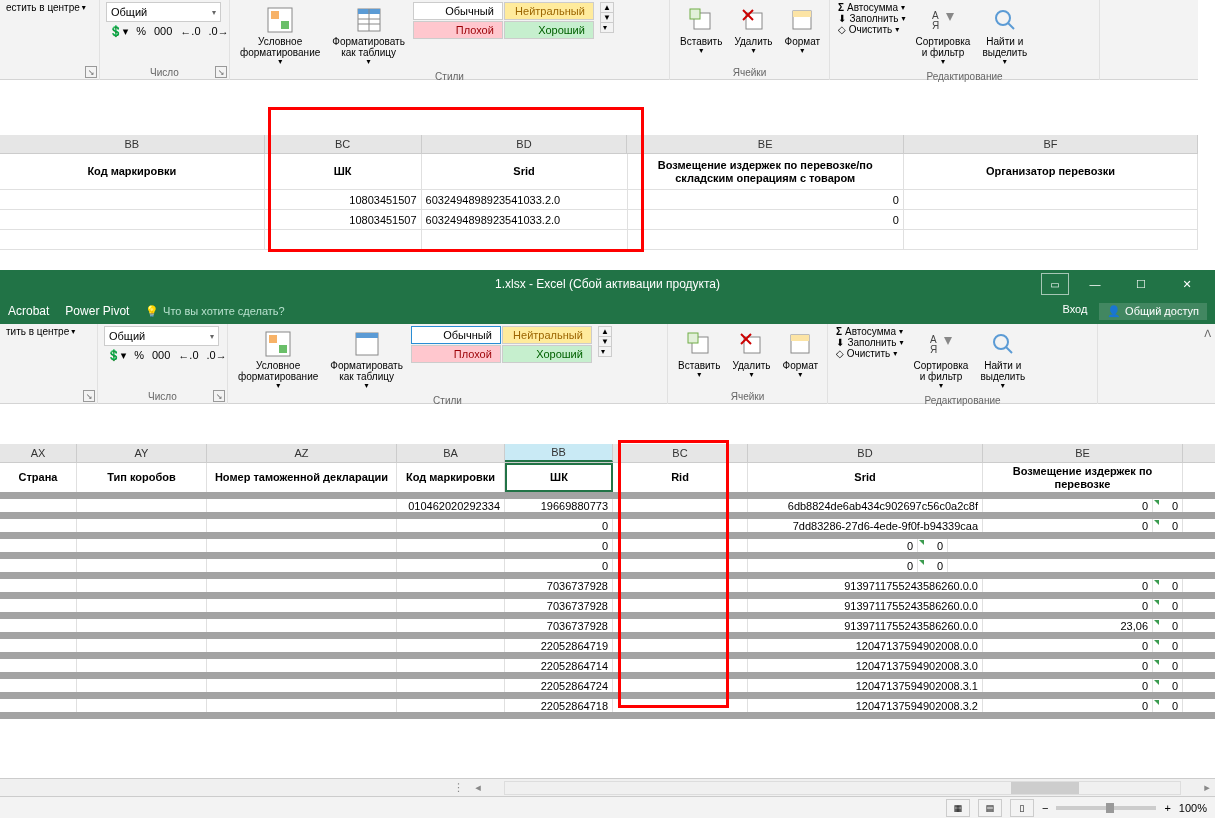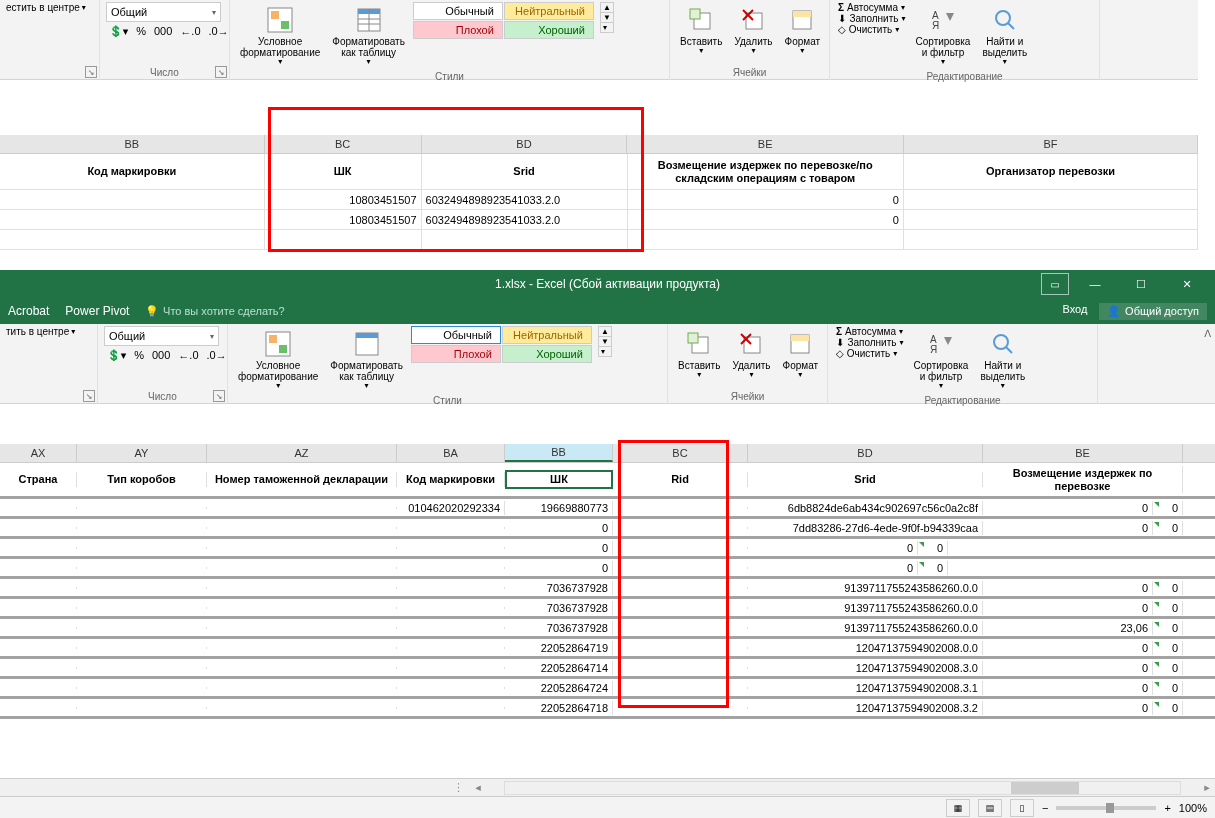--- a/index.html
+++ b/index.html
@@ -48,21 +48,21 @@
 .titlebar-right { margin-left: auto; display: flex; align-items: center; gap: 6px; }
 .win-btn { width: 40px; height: 28px; display: flex; align-items: center; justify-content: center; color: #fff; }
 .win-btn.close { background: #transparent; }
 .winctl-icon { width: 28px; height: 22px; display:flex; align-items:center; justify-content:center; border:1px solid rgba(255,255,255,0.6); font-size:10px;}
 .tabbar { background: #217346; color: #fff; height: 26px; display: flex; align-items: center; padding: 0 8px; gap: 16px; font-size: 12px; }
 .tabbar .right { margin-left: auto; display: flex; gap: 12px; font-size: 11px; }
 .share { background: rgba(255,255,255,0.15); padding: 2px 8px; display: flex; align-items: center; gap: 4px; }
 .tell { color: #b7e0cd; font-size: 11px; display:flex; align-items:center; gap:4px;}
 
 .grid2 { margin-top: 40px; position: relative; }
-.row2 { display: flex; border-bottom: 3px solid #a3a3a3; height: 20px; align-items: center; }
+.row2 { display: flex; border-bottom: 7px solid #a3a3a3; height: 20px; }
 .row2.hdr2 { height: 36px; }
 .row2 .cell { justify-content: flex-end; }
 .row2.hdr2 .cell { justify-content: center; font-weight: bold; text-align: center; white-space: normal; line-height: 1.1; }
 .tri-indicator { display:inline-block; width:0;height:0;border-top:5px solid #3b9b4f;border-left:5px solid transparent; position:relative; top:-6px; left:1px;}
 
 .redbox2 { position: absolute; border: 3px solid red; pointer-events: none; }
 
 .hscroll { height: 18px; background: #f0f0f0; display: flex; align-items: center; border-top: 1px solid #ccc; }
 .hscroll-track { flex: 1; height: 14px; background: #f0f0f0; border: 1px solid #ddd; position: relative; margin: 0 18px; }
 .hscroll-thumb { position: absolute; height: 100%; background: #cdcdcd; }

